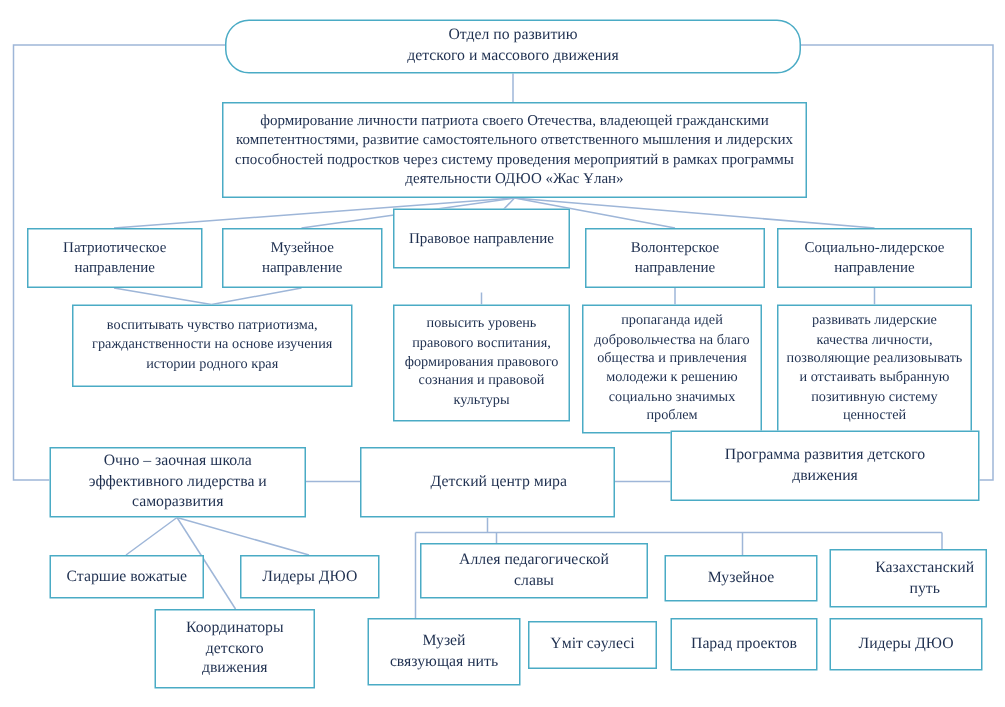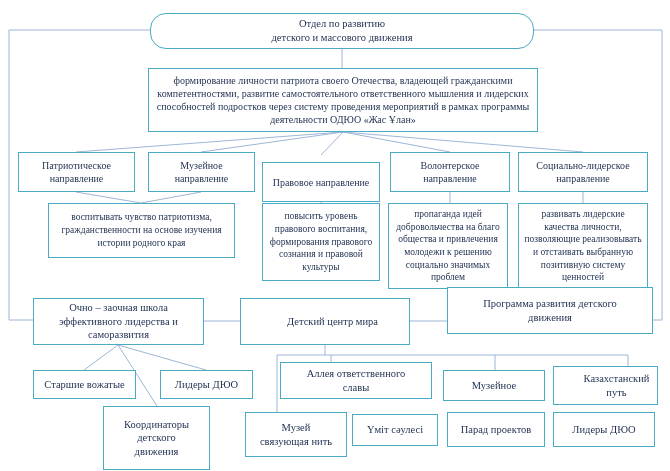--- a/index.html
+++ b/index.html
@@ -72,43 +72,43 @@
     <line x1="628" y1="355" x2="628" y2="366"></line>
   </svg>
 
   <div class="node fs-root" style="left:150px;top:13px;width:384px;height:36px;">Отдел по развитию
 детского и массового движения</div>
 
   <div class="node fs-mission" style="left:148px;top:68px;width:390px;height:64px;">формирование личности патриота своего Отечества, владеющей гражданскими компетентностями, развитие самостоятельного ответственного мышления и лидерских способностей подростков через систему проведения мероприятий в рамках программы деятельности ОДЮО «Жас Ұлан»</div>
 
   <div class="node fs-dir" style="left:18px;top:152px;width:117px;height:40px;">Патриотическое направление</div>
   <div class="node fs-dir" style="left:148px;top:152px;width:107px;height:40px;">Музейное направление</div>
-  <div class="node fs-dir" style="left:262px;top:162px;width:118px;height:40px;">Правовое направление</div>
+  <div class="node fs-dir" style="left:262px;top:139px;width:118px;height:40px;">Правовое направление</div>
   <div class="node fs-dir" style="left:390px;top:152px;width:120px;height:40px;">Волонтерское направление</div>
   <div class="node fs-dir" style="left:518px;top:152px;width:130px;height:40px;">Социально-лидерское направление</div>
 
   <div class="node fs-task" style="left:48px;top:203px;width:187px;height:55px;">воспитывать чувство патриотизма, гражданственности на основе изучения истории родного края</div>
   <div class="node fs-task" style="left:262px;top:203px;width:118px;height:78px;">повысить уровень правового воспитания, формирования правового сознания и правовой культуры</div>
   <div class="node fs-task" style="left:388px;top:203px;width:120px;height:86px;">пропаганда идей добровольчества на благо общества и привлечения молодежи к решению социально значимых проблем</div>
   <div class="node fs-task" style="left:518px;top:203px;width:130px;height:86px;">развивать лидерские качества личности, позволяющие реализовывать и отстаивать выбранную позитивную систему ценностей</div>
 
   <div class="node fs-prog" style="left:33px;top:298px;width:171px;height:47px;">Очно – заочная школа эффективного лидерства и саморазвития</div>
   <div class="node fs-prog" style="left:240px;top:298px;width:170px;height:47px;padding-left:20px;">Детский центр мира</div>
   <div class="node fs-prog" style="left:447px;top:287px;width:206px;height:47px;">Программа развития детского
 движения</div>
 
   <div class="node fs-act" style="left:33px;top:370px;width:103px;height:29px;">Старшие вожатые</div>
   <div class="node fs-act" style="left:160px;top:370px;width:93px;height:29px;">Лидеры ДЮО</div>
-  <div class="node fs-act" style="left:280px;top:362px;width:152px;height:37px;">Аллея ответственного
+  <div class="node fs-act" style="left:280px;top:362px;width:152px;height:37px;">Аллея педагогической
 славы</div>
   <div class="node fs-act" style="left:443px;top:370px;width:102px;height:31px;">Музейное</div>
   <div class="node fs-act" style="left:553px;top:366px;width:105px;height:39px;padding-left:27px;">Казахстанский
 путь</div>
 
-  <div class="node fs-act" style="left:103px;top:406px;width:107px;height:64px;">Координаторы
+  <div class="node fs-act" style="left:103px;top:406px;width:107px;height:53px;">Координаторы
 детского
 движения</div>
   <div class="node fs-act" style="left:245px;top:412px;width:102px;height:45px;">Музей
 связующая нить</div>
   <div class="node fs-act" style="left:352px;top:414px;width:86px;height:32px;">Үміт сәулесі</div>
   <div class="node fs-act" style="left:447px;top:412px;width:98px;height:35px;">Парад проектов</div>
   <div class="node fs-act" style="left:553px;top:412px;width:102px;height:35px;">Лидеры ДЮО</div>
 
 </div>
 

